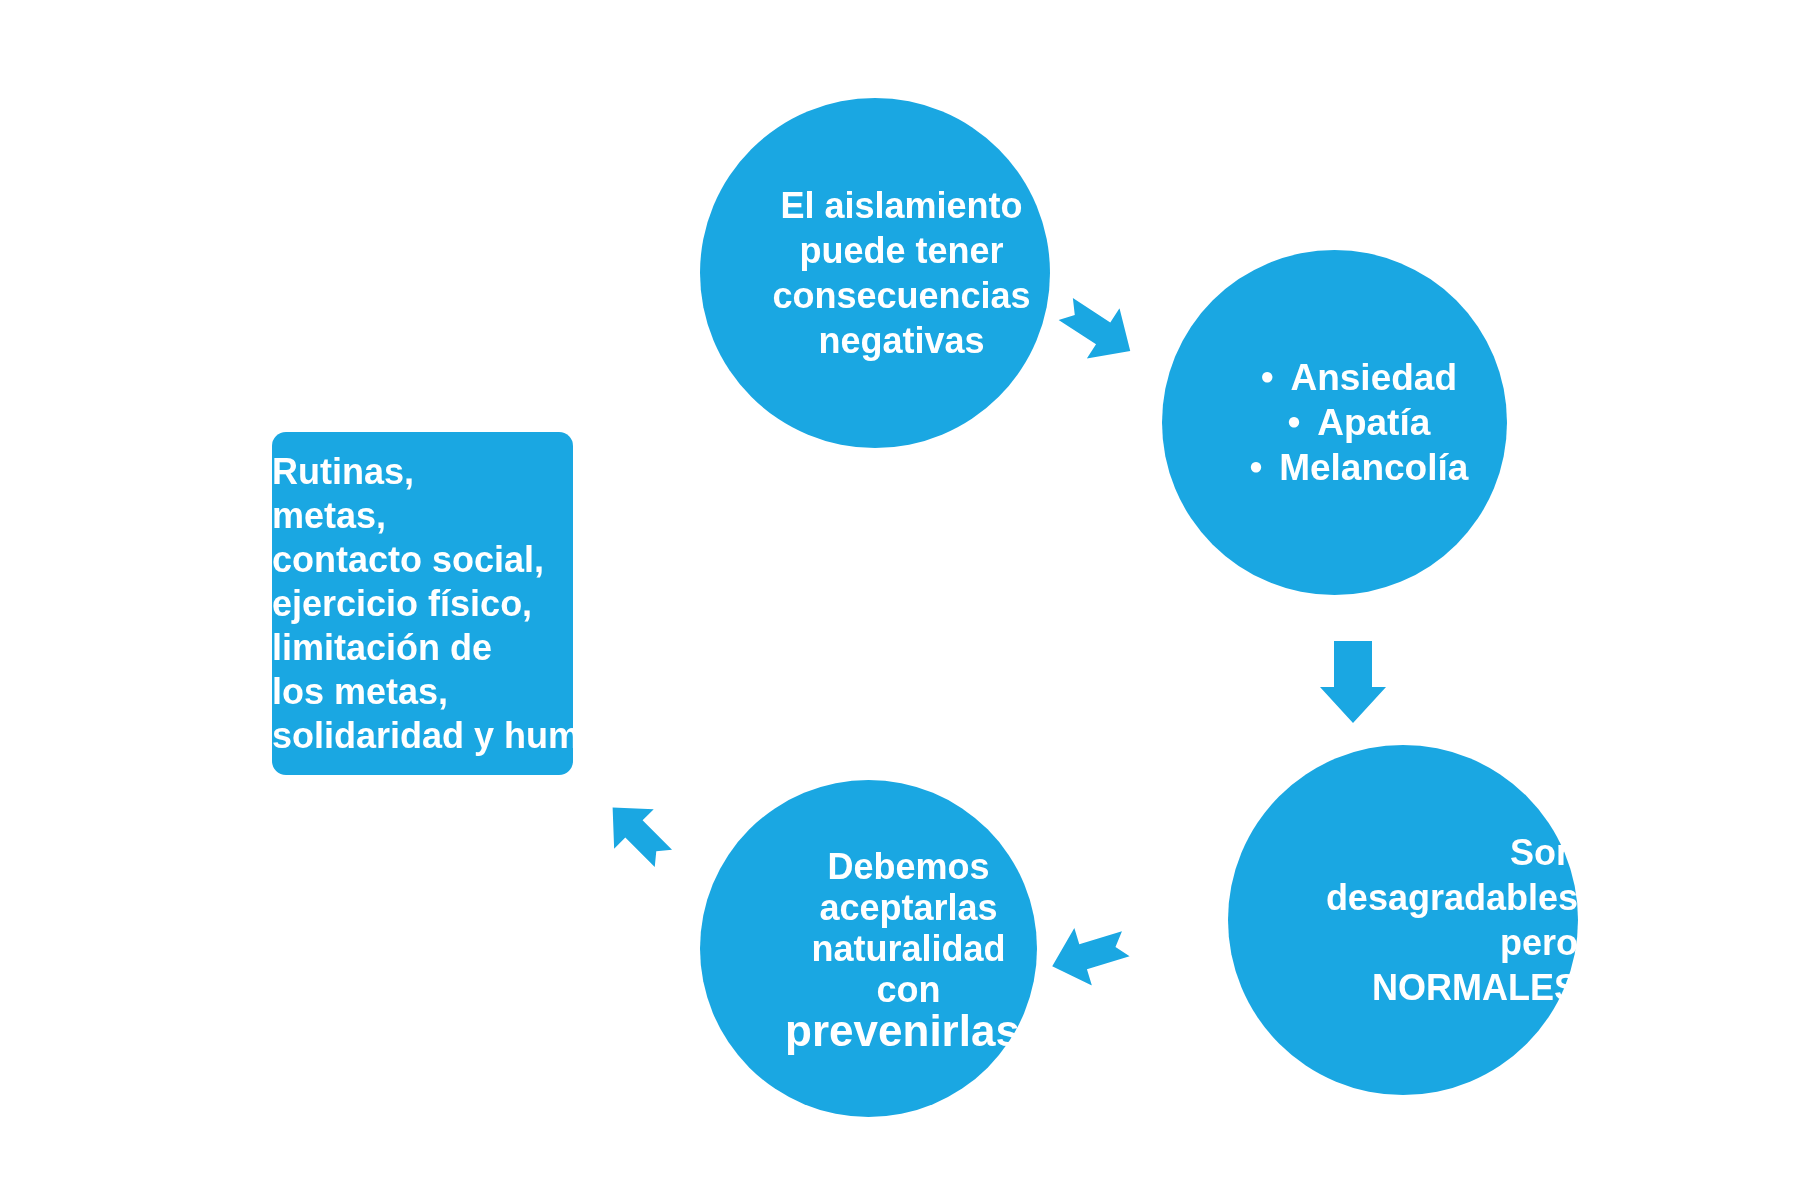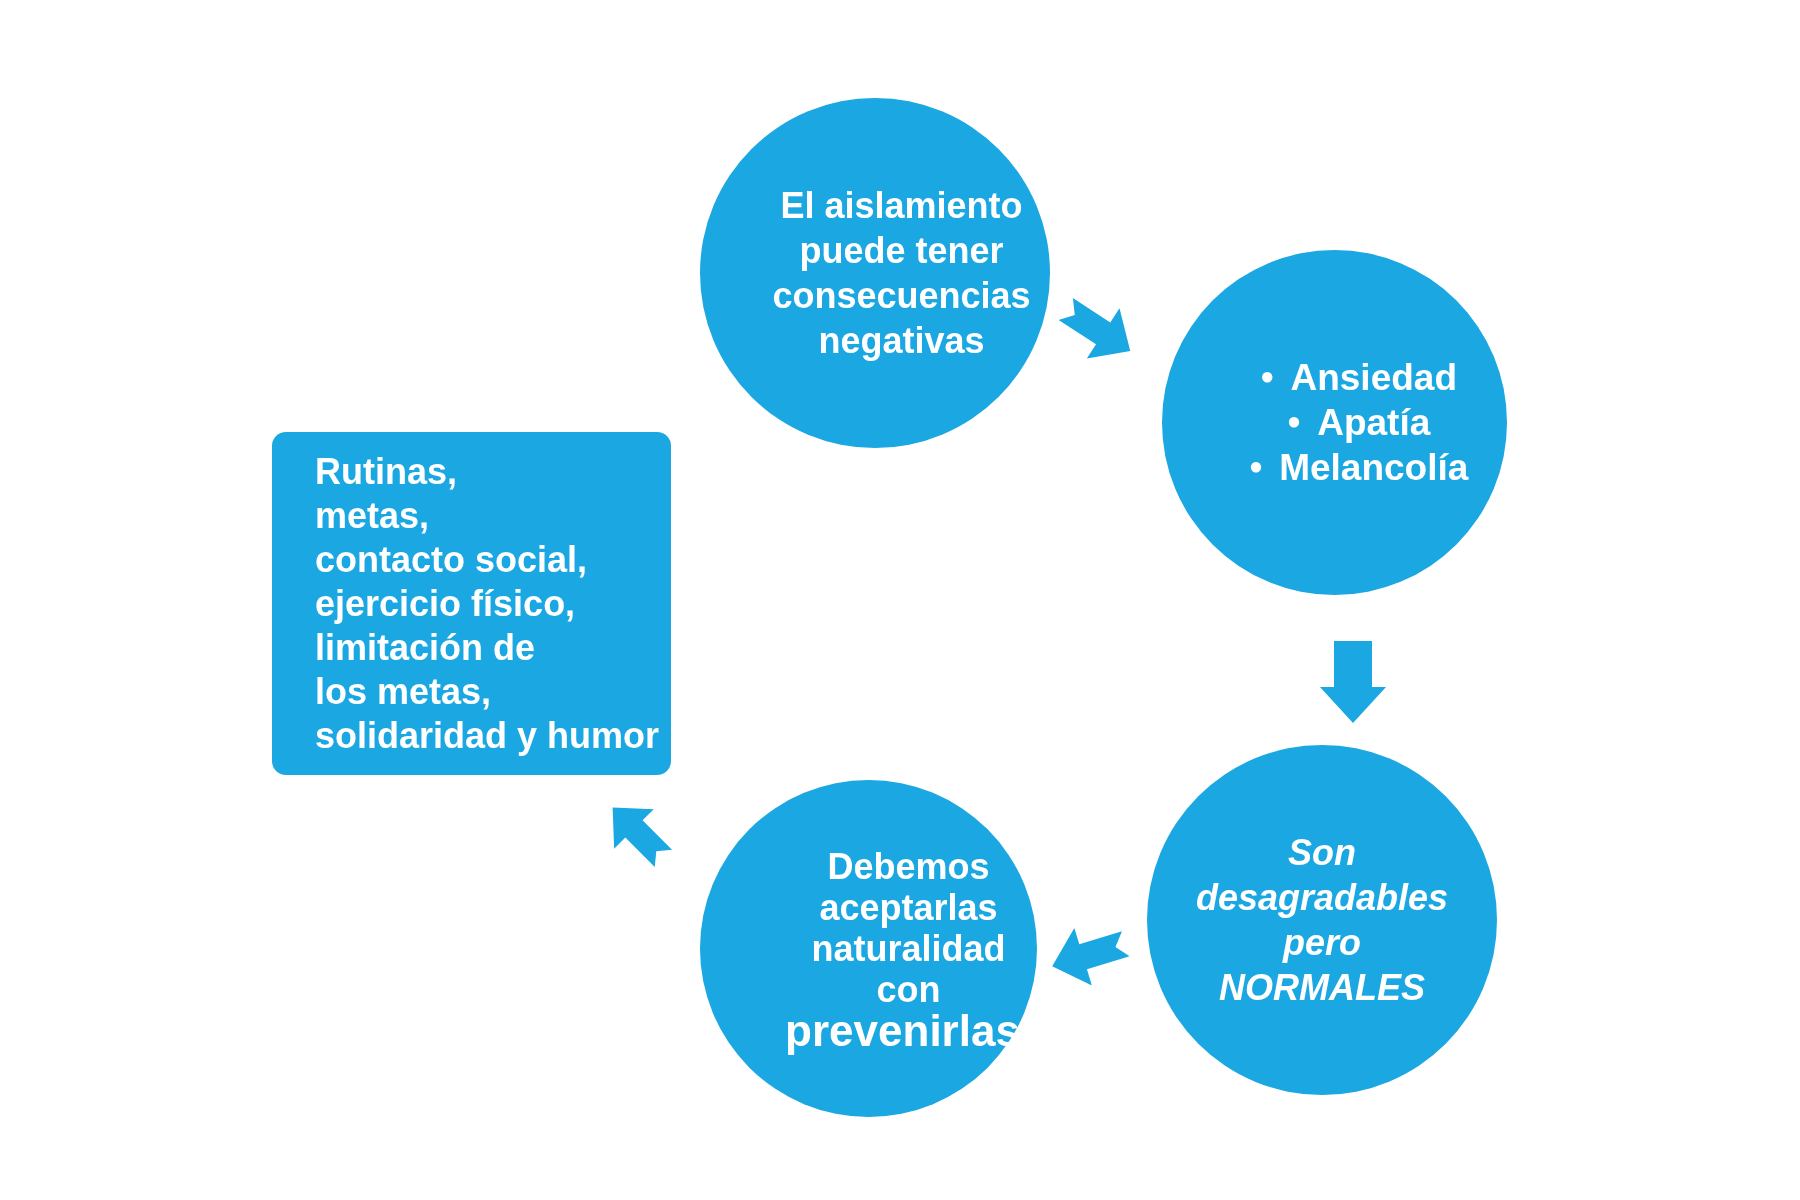--- a/index.html
+++ b/index.html
@@ -28,23 +28,23 @@
   .circle{border-radius:50%;align-items:center;}
   .square{border-radius:14px;}
   .ln{display:block;font-size:36px;line-height:45px;white-space:nowrap;}
   #node-strategies .ln{line-height:44px;}
   #node-acceptance .ln{line-height:41px;}
   .ln.big{font-size:44px;line-height:50px;margin-left:-12px;}
   .bullet-row{display:flex;align-items:center;font-size:37px;line-height:45px;white-space:nowrap;}
   .dot{font-size:24px;margin-right:16px;display:inline-block;transform:translateY(-2px);}
   #node-consequences{left:700px;top:98px;width:350px;height:350px;padding-left:53px;}
   #node-emotions{left:1162px;top:250px;width:345px;height:345px;padding-left:48px;}
-  #node-normales{left:1147px;top:745px;width:350px;height:350px;align-items:center;text-align:center;font-style:italic;}
+  #node-normales{left:1228px;top:745px;width:350px;height:350px;align-items:flex-end;text-align:center;}
   #node-acceptance{left:700px;top:780px;width:337px;height:337px;padding-left:80px;}
-  #node-strategies{left:272px;top:432px;width:399px;height:343px;padding-left:43px;}
+  #node-strategies{left:272px;top:432px;width:301px;height:343px;}
   .arrow{position:absolute;color:var(--accent);}
   .arrow svg{display:block;}
   #arrow-1{left:1058px;top:300px;transform:rotate(33deg);}
   #arrow-2{left:1320px;top:641px;}
   #arrow-3{left:1048px;top:925px;transform:rotate(163deg);}
   #arrow-4{left:601px;top:805px;transform:rotate(225deg);}
 </style>
 </head>
 <body>
 

